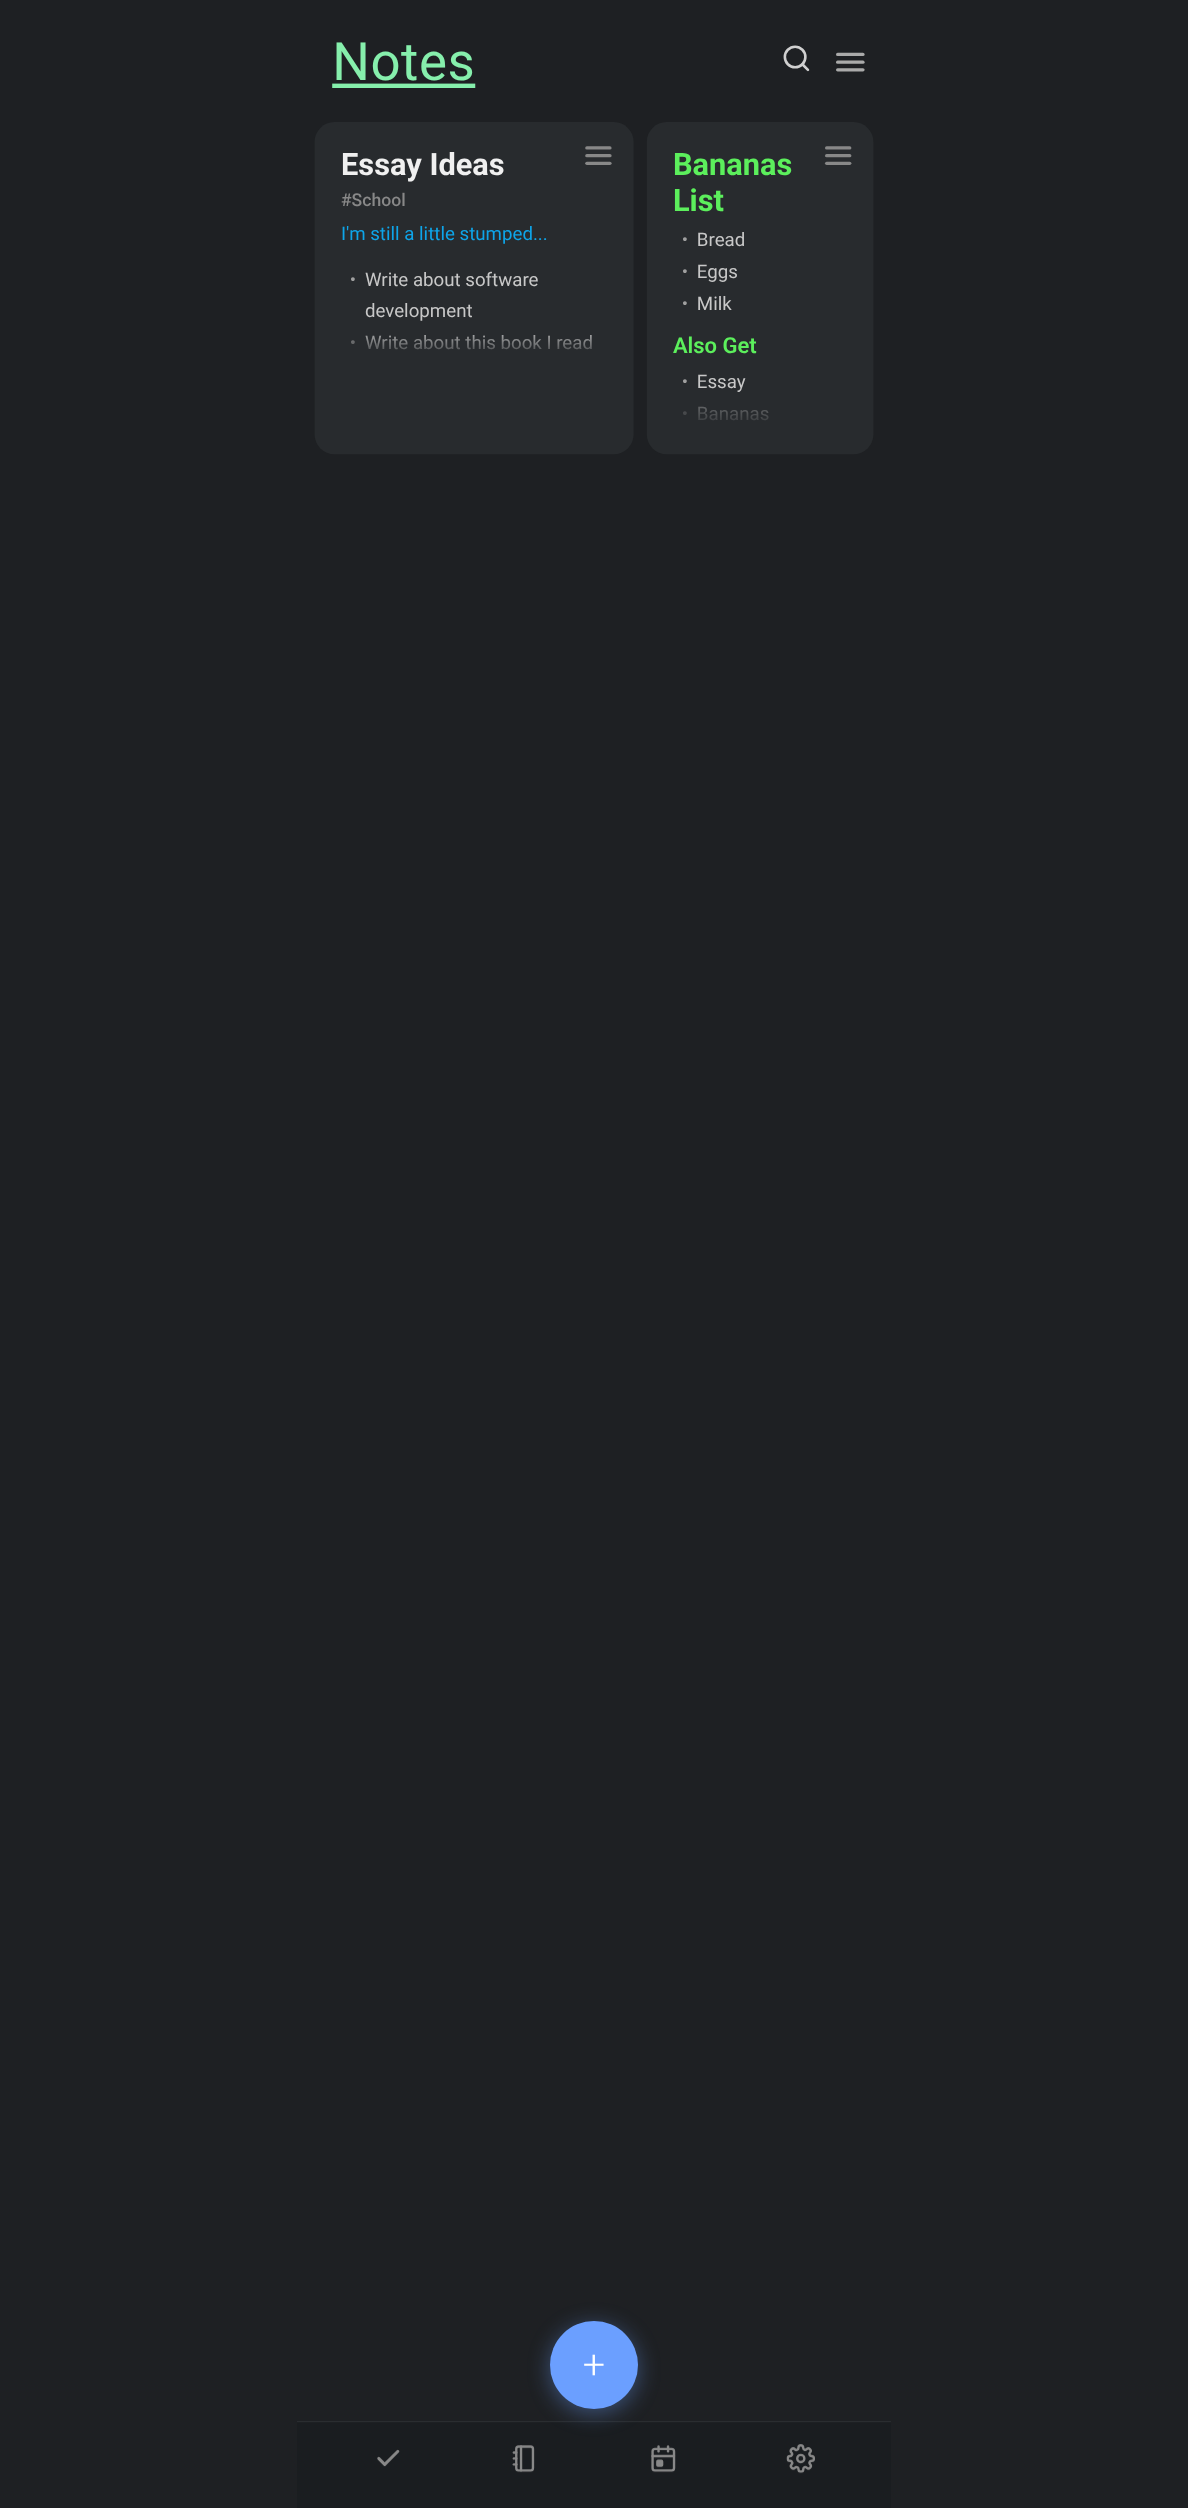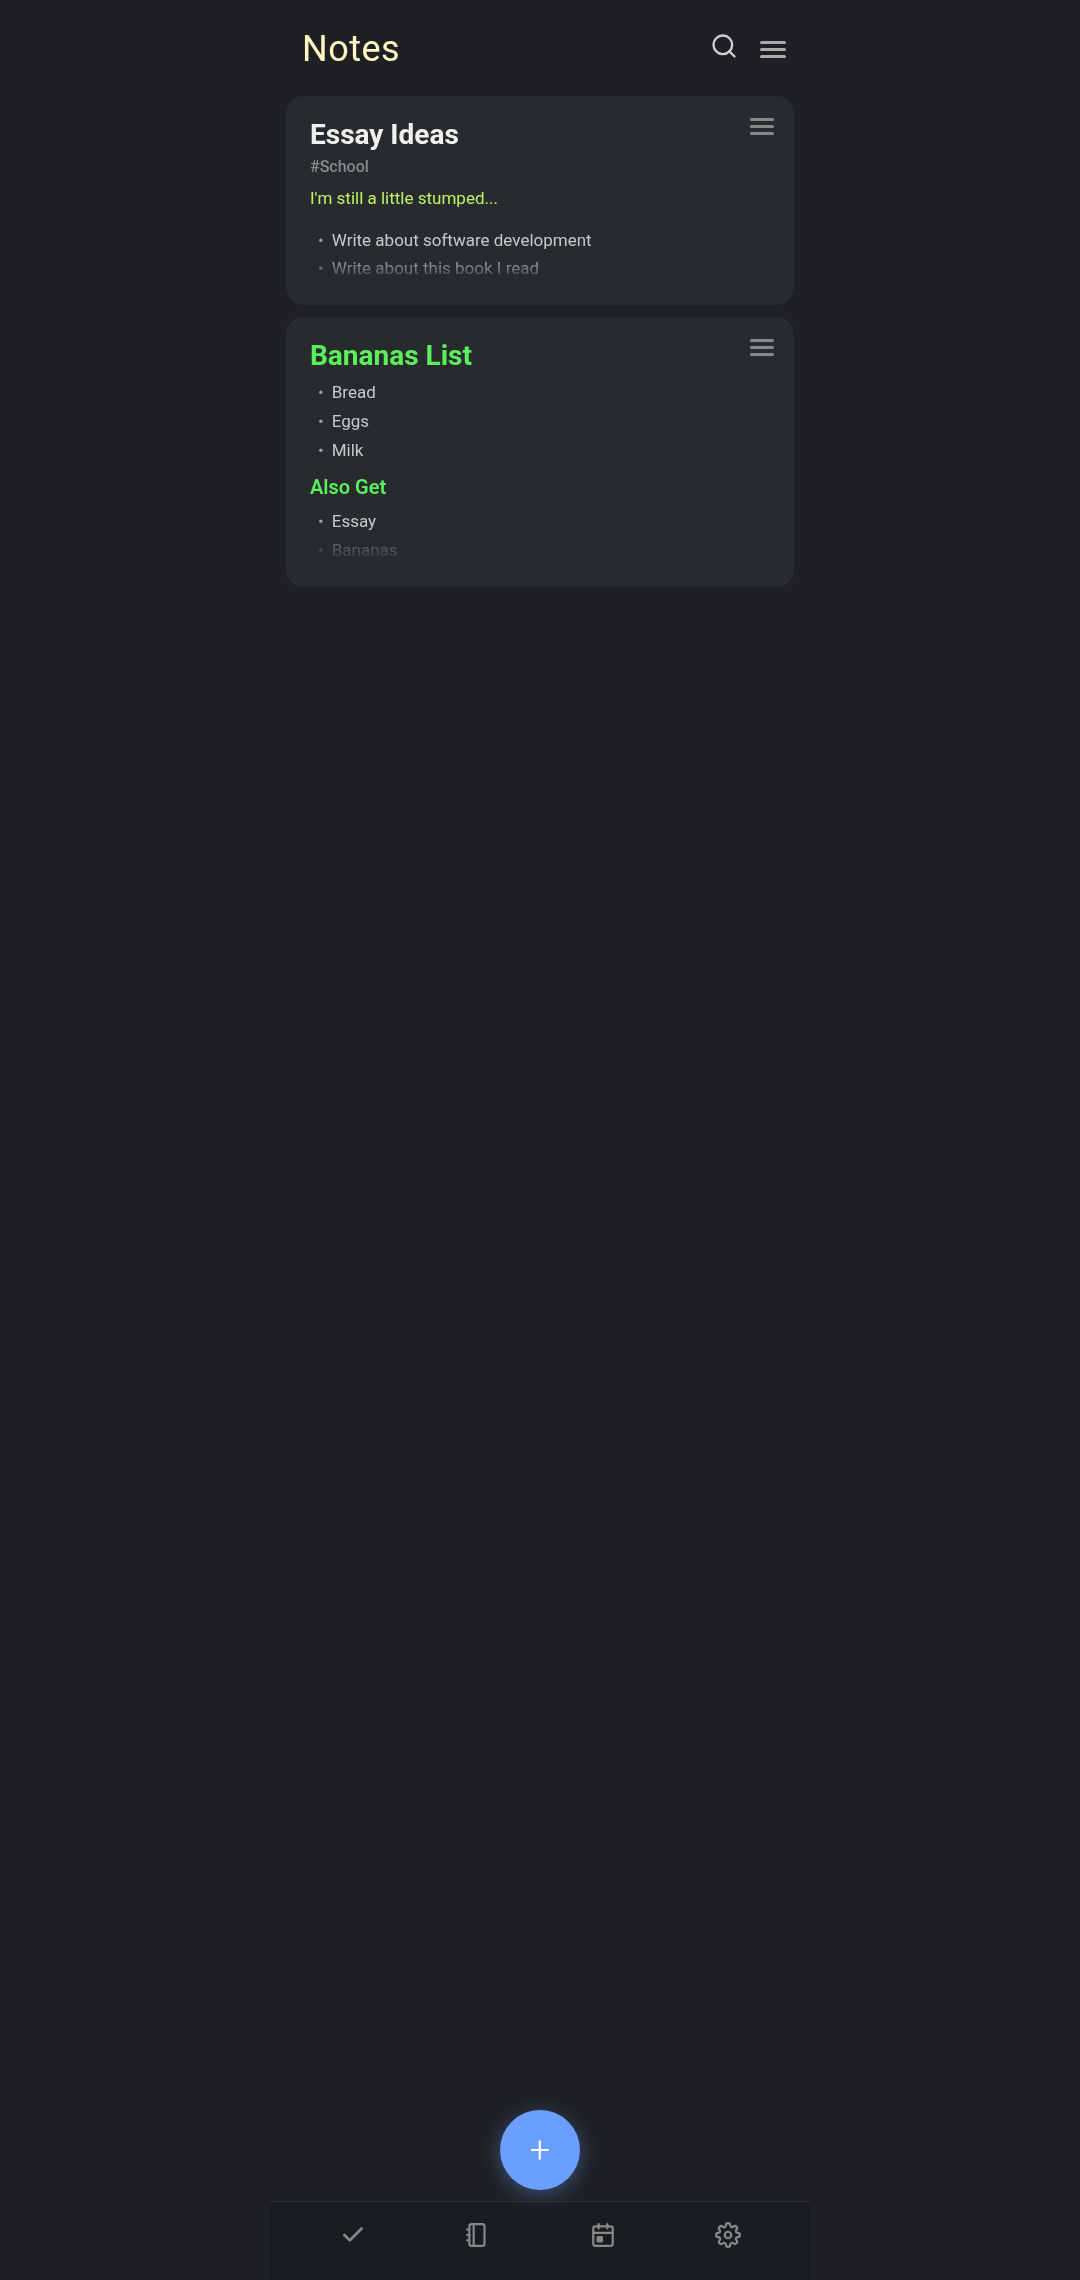--- a/index.html
+++ b/index.html
@@ -22,43 +22,44 @@
 
     
     .header {
       display: flex;
       align-items: center;
       justify-content: space-between;
       padding: 28px 24px 18px 32px;
     }
 
     .header-title {
-      font-size: 36px;
+      font-size: 48px;
       font-weight: 400;
-      color: #fef9c3;
+      color: #86efac;
       letter-spacing: 0.5px;
+      text-decoration: underline;
     }
 
     .header-icons {
       display: flex;
       gap: 22px;
       align-items: center;
     }
 
     .header-icon {
       color: #d0d0d0;
       font-size: 26px;
       cursor: pointer;
     }
 
     
     .notes-list {
       padding: 8px 16px 120px 16px;
       display: flex;
-      flex-direction: column;
+      flex-direction: row;
       gap: 12px;
       justify-content: space-between;
     }
 
     
     .note-card {
       background-color: #282b2e;
       border-radius: 18px;
       padding: 22px 20px 22px 24px;
       position: relative;
@@ -85,21 +86,21 @@
 
     .note-tag {
       font-size: 16px;
       color: #888;
       margin-bottom: 10px;
       font-weight: 500;
     }
 
     .note-preview {
       font-size: 17px;
-      color: #bef264;
+      color: #0ea5e9;
       margin-bottom: 14px;
       line-height: 1.5;
     }
 
     .note-section-title {
       font-size: 20px;
       font-weight: 600;
       color: #d0d0d0;
       margin-bottom: 8px;
     }

